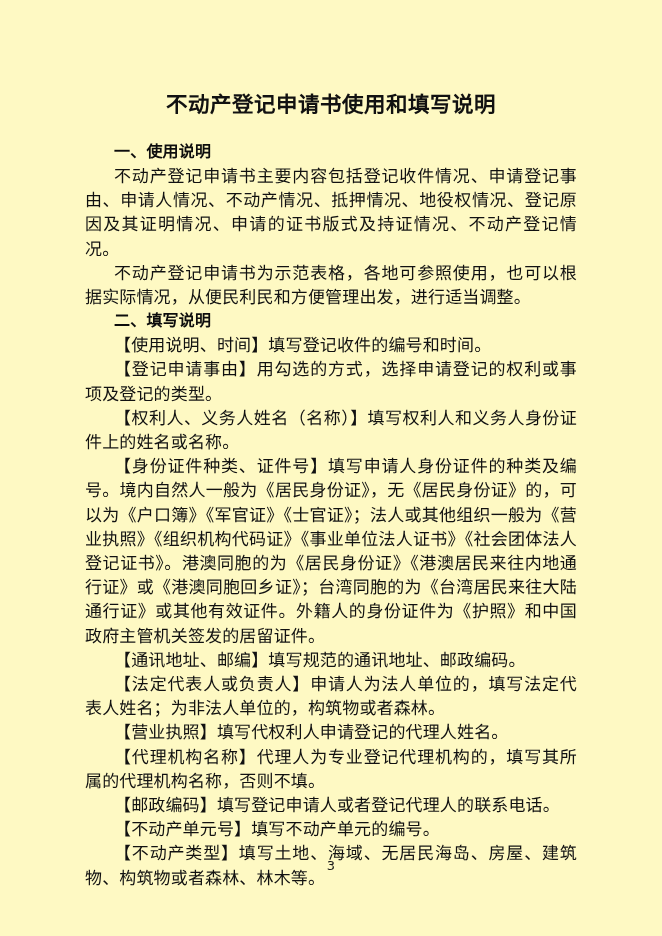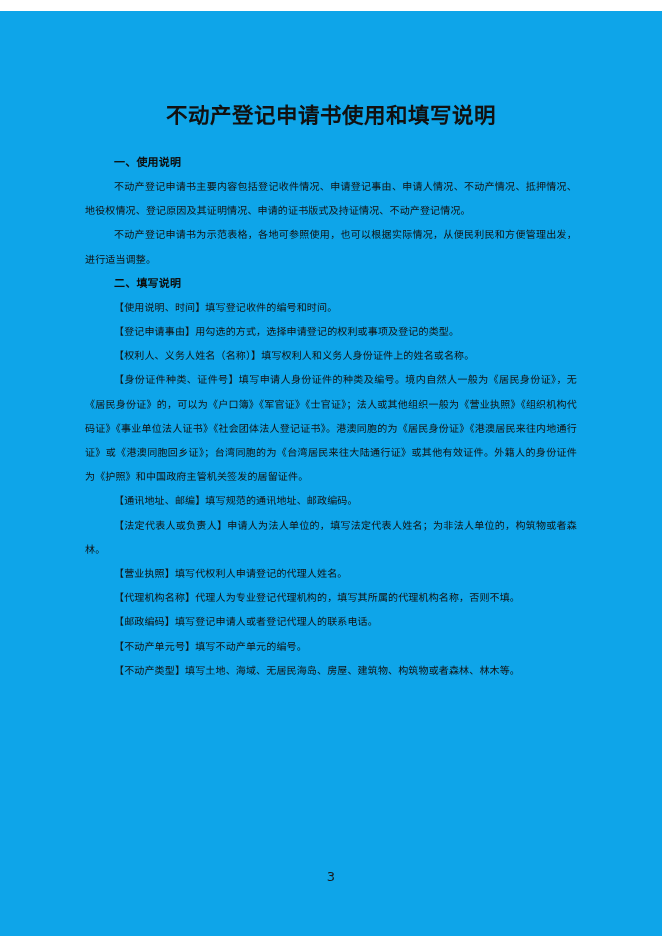--- a/index.html
+++ b/index.html
@@ -13,22 +13,21 @@
     height: 936px;
     position: relative;
     font-family: "DejaVu Sans", "Liberation Sans", sans-serif;
     color: #000000;
     overflow: hidden;
   }
 
   .page {
     position: absolute;
     inset: 0;
-    background: #0ea5e9;
-    margin-top: 11px;
+    background: #fef9c3;
   }
 
   
   .doc-title {
     position: absolute;
     left: 0;
     right: 0;
     top: 78px;
     text-align: center;
     font-size: 21.5px;
@@ -40,31 +39,31 @@
 
   
   .body-col {
     position: absolute;
     left: 85px;
     top: 140px;
     width: 492px;
   }
 
   .sec-heading {
-    font-size: 11px;
+    font-size: 16px;
     font-weight: bold;
     line-height: 24px;
     margin: 0 0 0 0;
     text-indent: 29px;
     letter-spacing: 0.2px;
     color: #0d0d0d;
   }
 
   .para {
-    font-size: 10px;
+    font-size: 17px;
     line-height: 24.2px;
     margin: 0;
     text-indent: 29px;
     text-align: justify;
     text-justify: inter-ideograph;
     letter-spacing: 0.15px;
     color: #111111;
   }
 
   

